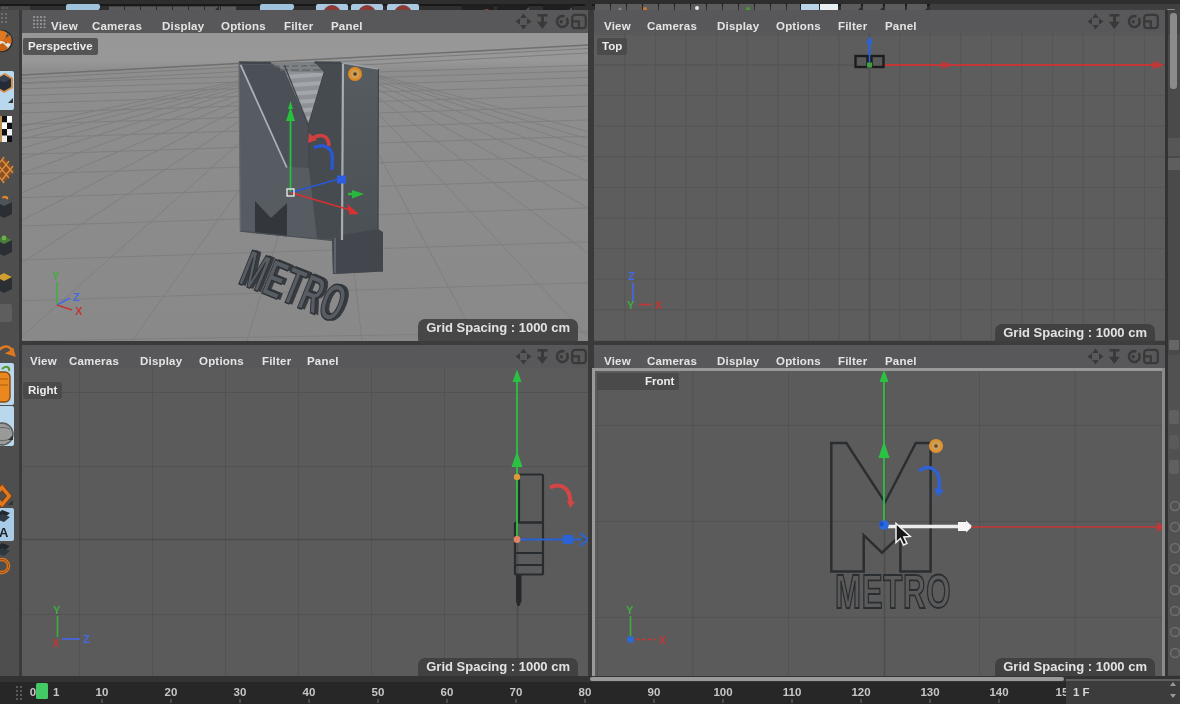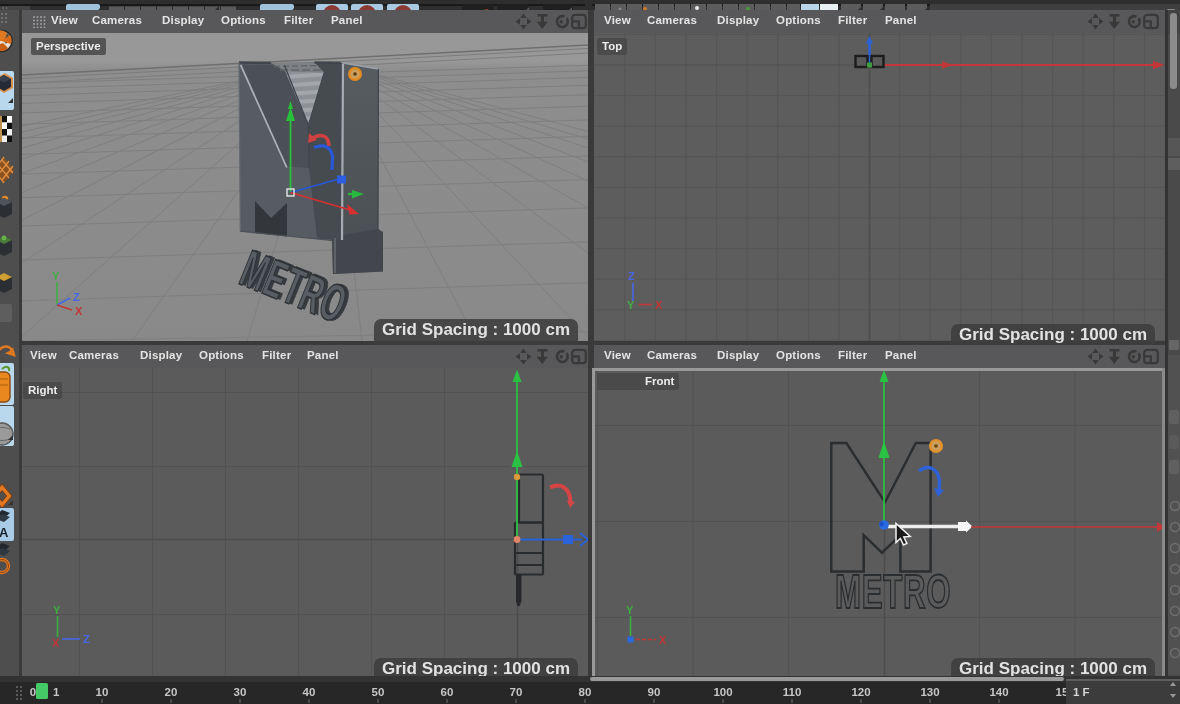--- a/index.html
+++ b/index.html
@@ -1,21 +1,21 @@
 <!DOCTYPE html>
 <html><head>
 <meta charset="utf-8">
 <style>
   html,body{margin:0;padding:0;width:1180px;height:704px;overflow:hidden;background:#2c2c2c;font-family:"Liberation Sans",sans-serif;}
   .abs{position:absolute;}
   #stage{position:relative;width:1180px;height:704px;background:#2c2c2c;}
   .menubar{position:absolute;background:#58585a;height:23px;}
-  .menubar span{position:absolute;top:4px;font-size:11.5px;font-weight:bold;color:#e4e4e4;letter-spacing:0.2px;}
+  .menubar span{position:absolute;top:10px;font-size:11.5px;font-weight:bold;color:#e4e4e4;letter-spacing:0.2px;}
   .vplabel{position:absolute;background:rgba(72,72,72,0.85);color:#ececec;font-size:11.5px;font-weight:bold;padding:2px 5px 3px 5px;border-radius:2px;}
-  .gslabel{position:absolute;background:rgba(62,62,62,0.88);color:#e2e2e2;font-size:17px;font-weight:bold;padding:1px 8px 11px 8px;border-radius:7px;}
+  .gslabel{position:absolute;background:rgba(62,62,62,0.88);color:#e2e2e2;font-size:13px;font-weight:bold;padding:1px 8px 11px 8px;border-radius:7px;}
 </style>
 </head>
 <body>
 <div id="stage">
 
   <div class="abs" id="topsliver" style="left:0;top:0;width:1180px;height:10px;background:#2e2e2e;overflow:hidden;">
     <svg width="1180" height="10" viewBox="0 0 1180 10">
       <rect x="0" y="0" width="1180" height="2" fill="#191919"></rect>
       <rect x="0" y="2" width="30" height="8" fill="#444"></rect>
       <g fill="#6a6a6a">
@@ -309,21 +309,21 @@
         <circle cx="333" cy="41" r="1.8" fill="#5a3a10"></circle>
 
         <text x="30" y="247" font-size="11" font-weight="bold" fill="#3fae3f">Y</text>
         <path d="M35,249 V272" stroke="#3fae3f" stroke-width="1.6"></path>
         <path d="M35,272 L48,265" stroke="#4668e8" stroke-width="1.6"></path>
         <text x="51" y="268" font-size="11" font-weight="bold" fill="#4668e8">Z</text>
         <path d="M35,272 L50,277" stroke="#c23737" stroke-width="1.6"></path>
         <text x="53" y="282" font-size="11" font-weight="bold" fill="#c23737">X</text>
       </svg>
     </div>
-    <div class="vplabel" style="left:9px;top:28px;">Perspective</div>
+    <div class="vplabel" style="left:1px;top:28px;">Perspective</div>
     <div class="gslabel" style="right:10px;top:309px;">Grid Spacing : 1000 cm</div>
   </div>
 
   <div class="abs" id="vp2" style="left:594px;top:10px;width:571px;height:331px;">
     <div class="menubar" style="left:0;top:0;width:571px;">
       <span style="left:10px;">View</span>
         <span style="left:53px;">Cameras</span>
         <span style="left:123px;">Display</span>
         <span style="left:182px;">Options</span>
         <span style="left:244px;">Filter</span>

